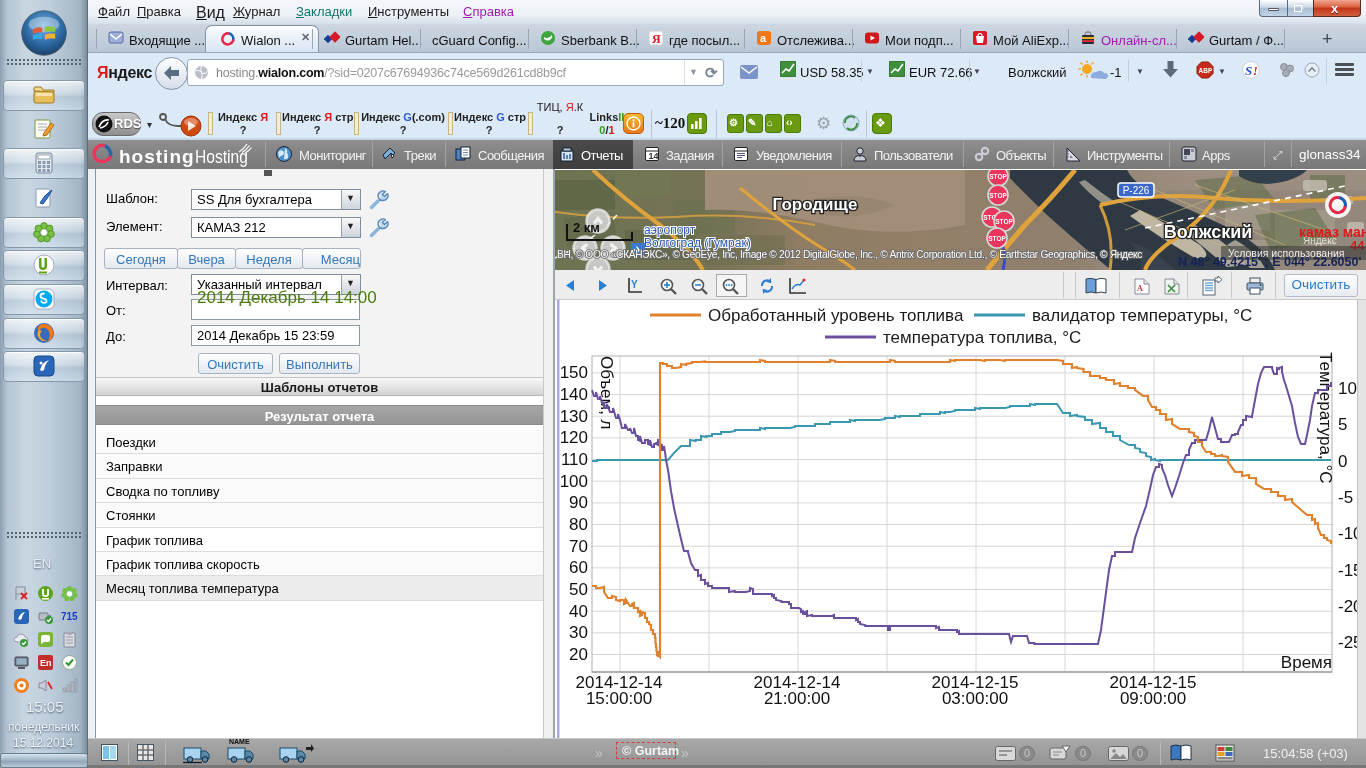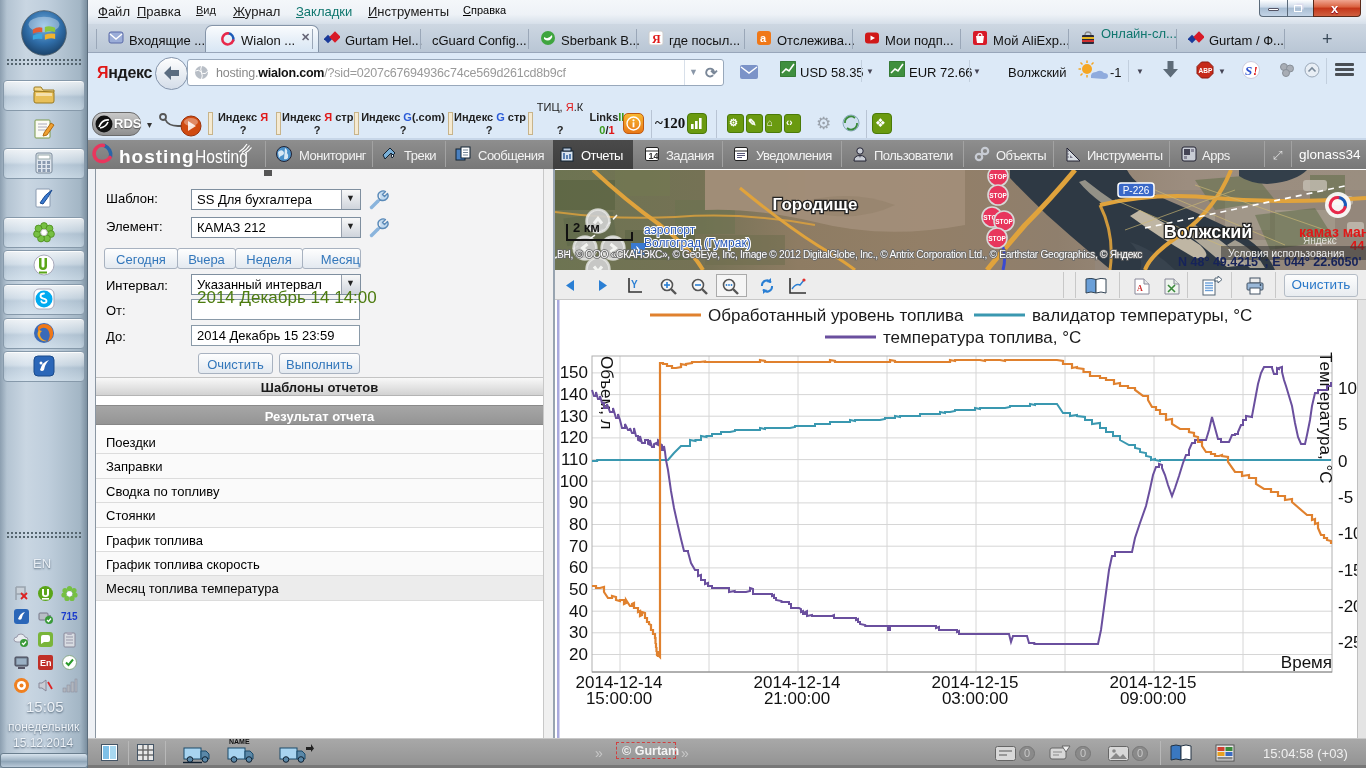--- a/index.html
+++ b/index.html
@@ -1,25 +1,25 @@
 <!DOCTYPE html>
 <html><head><meta charset="utf-8"><style>
 *{margin:0;padding:0;box-sizing:border-box}
 html,body{width:1366px;height:768px;overflow:hidden;font-family:"Liberation Sans",sans-serif;background:#dce9f7}
 .abs{position:absolute}
 .txt{position:absolute;white-space:nowrap}
 </style></head><body>
 <div class="abs" style="left:88px;top:0px;width:1278px;height:24px;background:linear-gradient(180deg,#f4f7fa 0,#eef2f7 60%,#d6dfe9 100%)"></div>
 <div class="txt" style="left:98px;top:4px;font-size:13px;color:#1a1a1a"><u style="text-decoration-thickness:1px">Ф</u>айл</div>
 <div class="txt" style="left:137px;top:4px;font-size:13px;color:#1a1a1a"><u style="text-decoration-thickness:1px">П</u>равка</div>
-<div class="txt" style="left:196px;top:4px;font-size:11px;color:#1a1a1a"><u style="text-decoration-thickness:1px">В</u>ид</div>
+<div class="txt" style="left:196px;top:4px;font-size:16px;color:#1a1a1a"><u style="text-decoration-thickness:1px">В</u>ид</div>
 <div class="txt" style="left:233px;top:4px;font-size:13px;color:#1a1a1a"><u style="text-decoration-thickness:1px">Ж</u>урнал</div>
 <div class="txt" style="left:296px;top:4px;font-size:13px;color:#0f766e"><u style="text-decoration-thickness:1px">З</u>акладки</div>
 <div class="txt" style="left:368px;top:4px;font-size:13px;color:#1a1a1a"><u style="text-decoration-thickness:1px">И</u>нструменты</div>
-<div class="txt" style="left:463px;top:4px;font-size:11px;color:#000000"><u style="text-decoration-thickness:1px">С</u>правка</div>
+<div class="txt" style="left:463px;top:4px;font-size:13px;color:#a21caf"><u style="text-decoration-thickness:1px">С</u>правка</div>
 <div class="abs" style="left:1259px;top:0px;width:28px;height:17px;background:linear-gradient(180deg,#fdfeff,#ccd9e8 45%,#a8bdd2 50%,#c3d4e6);border:1px solid #5a6a7a;border-right:none;border-top:none;border-radius:0 0 0 4px"></div>
 <div class="abs" style="left:1287px;top:0px;width:26px;height:17px;background:linear-gradient(180deg,#fdfeff,#ccd9e8 45%,#a8bdd2 50%,#c3d4e6);border:1px solid #5a6a7a;border-top:none;border-right:none"></div>
 <div class="abs" style="left:1313px;top:0px;width:48px;height:17px;background:linear-gradient(180deg,#f0a590,#d95f3d 45%,#c43518 50%,#d06040);border:1px solid #5a2a1a;border-top:none;border-radius:0 0 4px 0"></div>
 <div class="abs" style="left:1268px;top:8px;width:11px;height:3px;background:#fff;border:1px solid #556;border-radius:1px"></div>
 <div class="abs" style="left:1294px;top:5px;width:8px;height:7px;background:transparent;border:1.5px solid #fff;box-shadow:2px -2px 0 -0.5px #dde"></div>
 <div class="txt" style="left:1331px;top:1px;font-size:13px;font-weight:bold;color:#fff;text-shadow:0 1px 1px #802">x</div>
 <div class="abs" style="left:88px;top:24px;width:1278px;height:28px;background:linear-gradient(180deg,#cdd7e2,#b9c6d5)"></div>
 <div class="abs" style="left:96px;top:29px;width:1px;height:20px;background:#9aa7b8"></div>
 <svg class="abs" style="left:108px;top:30px" width="16" height="16" viewBox="0 0 16 16">
     <rect x="1" y="2" width="14" height="11" rx="2" fill="#9badd8" stroke="#5a6aa8"></rect>
@@ -72,21 +72,21 @@
     <path d="M6 6 Q6 3.5 8 3.5 Q10 3.5 10 6" stroke="#fff" fill="none" stroke-width="1.2"></path>
   </svg>
 <div class="txt" style="left:993px;top:33px;font-size:13px;color:#111">Мой AliExp...</div>
 <div class="abs" style="left:1068px;top:29px;width:1px;height:20px;background:#9aa7b8"></div>
 <svg class="abs" style="left:1080px;top:30px" width="16" height="16" viewBox="0 0 16 16">
     <rect x="2" y="5" width="12" height="9" rx="1" fill="#2a2a3a"></rect>
     <path d="M5 5 Q5 2 8 2 Q11 2 11 5" stroke="#888" fill="none" stroke-width="1.3"></path>
     <rect x="2" y="7" width="12" height="2" fill="#e8b820"></rect>
     <rect x="2" y="10" width="12" height="2" fill="#d03030"></rect>
   </svg>
-<div class="txt" style="left:1101px;top:26px;font-size:13px;color:#0f766e">Онлайн-сл...</div>
+<div class="txt" style="left:1101px;top:33px;font-size:13px;color:#a21caf">Онлайн-сл...</div>
 <div class="abs" style="left:1176px;top:29px;width:1px;height:20px;background:#9aa7b8"></div>
 <svg class="abs" style="left:1188px;top:30px" width="16" height="16" viewBox="0 0 16 16">
     <rect x="1" y="6" width="6" height="6" transform="rotate(-45 4 9)" fill="#1a3a9a"></rect>
     <rect x="7" y="3" width="8" height="8" transform="rotate(-45 11 7)" fill="#d81a28"></rect>
   </svg>
 <div class="txt" style="left:1209px;top:33px;font-size:13px;color:#111">Gurtam / Ф...</div>
 <div class="abs" style="left:1284px;top:29px;width:1px;height:20px;background:#9aa7b8"></div>
 <div class="txt" style="left:1322px;top:29px;font-size:18px;color:#3a4a5a">+</div>
 <div class="abs" style="left:88px;top:52px;width:1278px;height:86px;background:#dce9f7;border-top:1px solid #98a6ba"></div>
 <div class="txt" style="left:97px;top:64px;font-size:16px;font-weight:bold;color:#1a1a1a;letter-spacing:-0.3px"><span style="color:#e01818">Я</span>ндекс</div>

